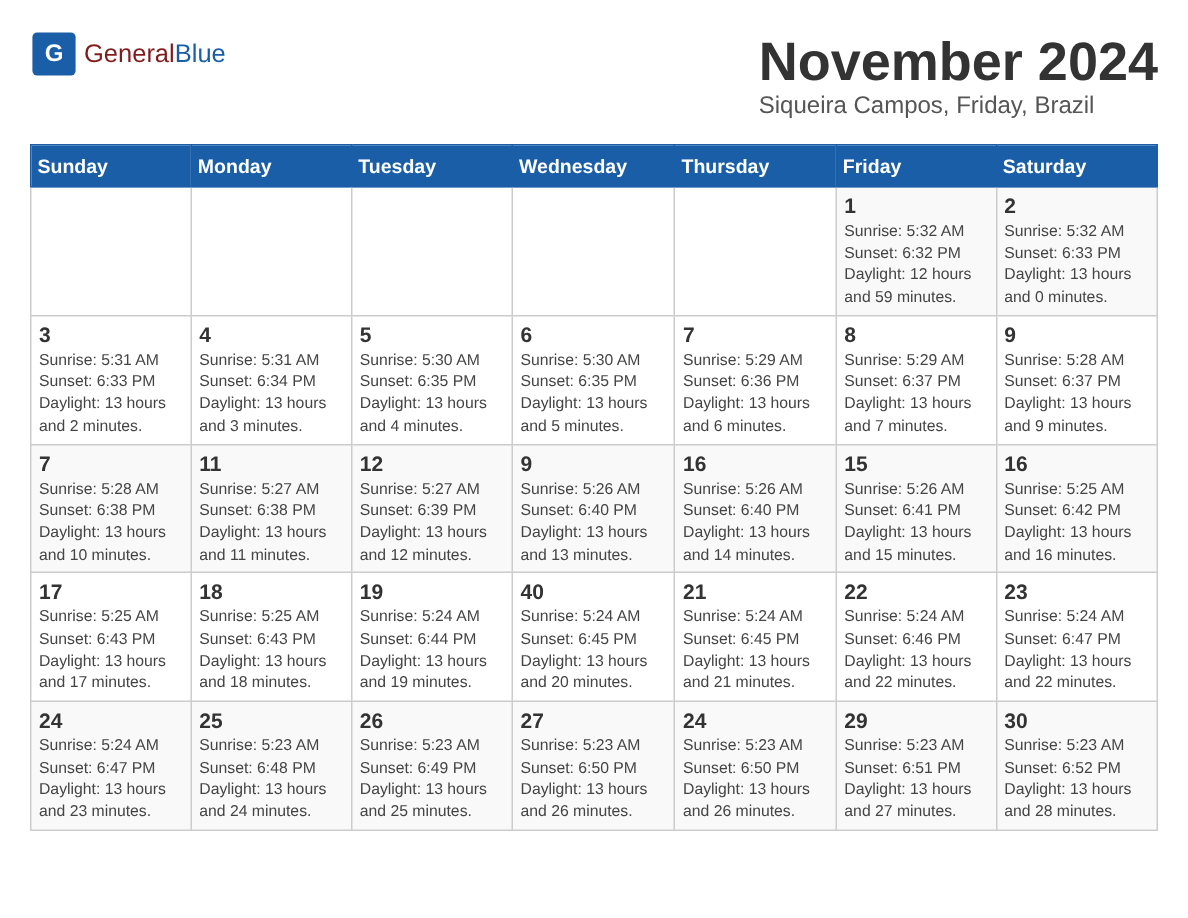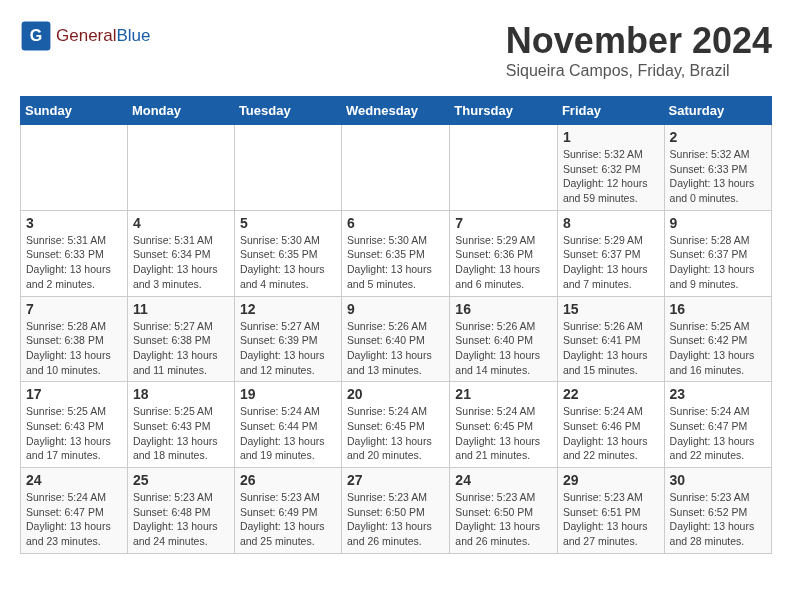--- a/index.html
+++ b/index.html
@@ -232,21 +232,21 @@
 Sunset: 6:43 PM
 Daylight: 13 hours and 18 minutes.</div>
         </td>
         <td>
           <span class="day-num">19</span>
           <div class="day-info" style="white-space: pre-line;">Sunrise: 5:24 AM
 Sunset: 6:44 PM
 Daylight: 13 hours and 19 minutes.</div>
         </td>
         <td>
-          <span class="day-num">20</span>
+          <span class="day-num">40</span>
           <div class="day-info" style="white-space: pre-line;">Sunrise: 5:24 AM
 Sunset: 6:45 PM
 Daylight: 13 hours and 20 minutes.</div>
         </td>
         <td>
           <span class="day-num">21</span>
           <div class="day-info" style="white-space: pre-line;">Sunrise: 5:24 AM
 Sunset: 6:45 PM
 Daylight: 13 hours and 21 minutes.</div>
         </td>

